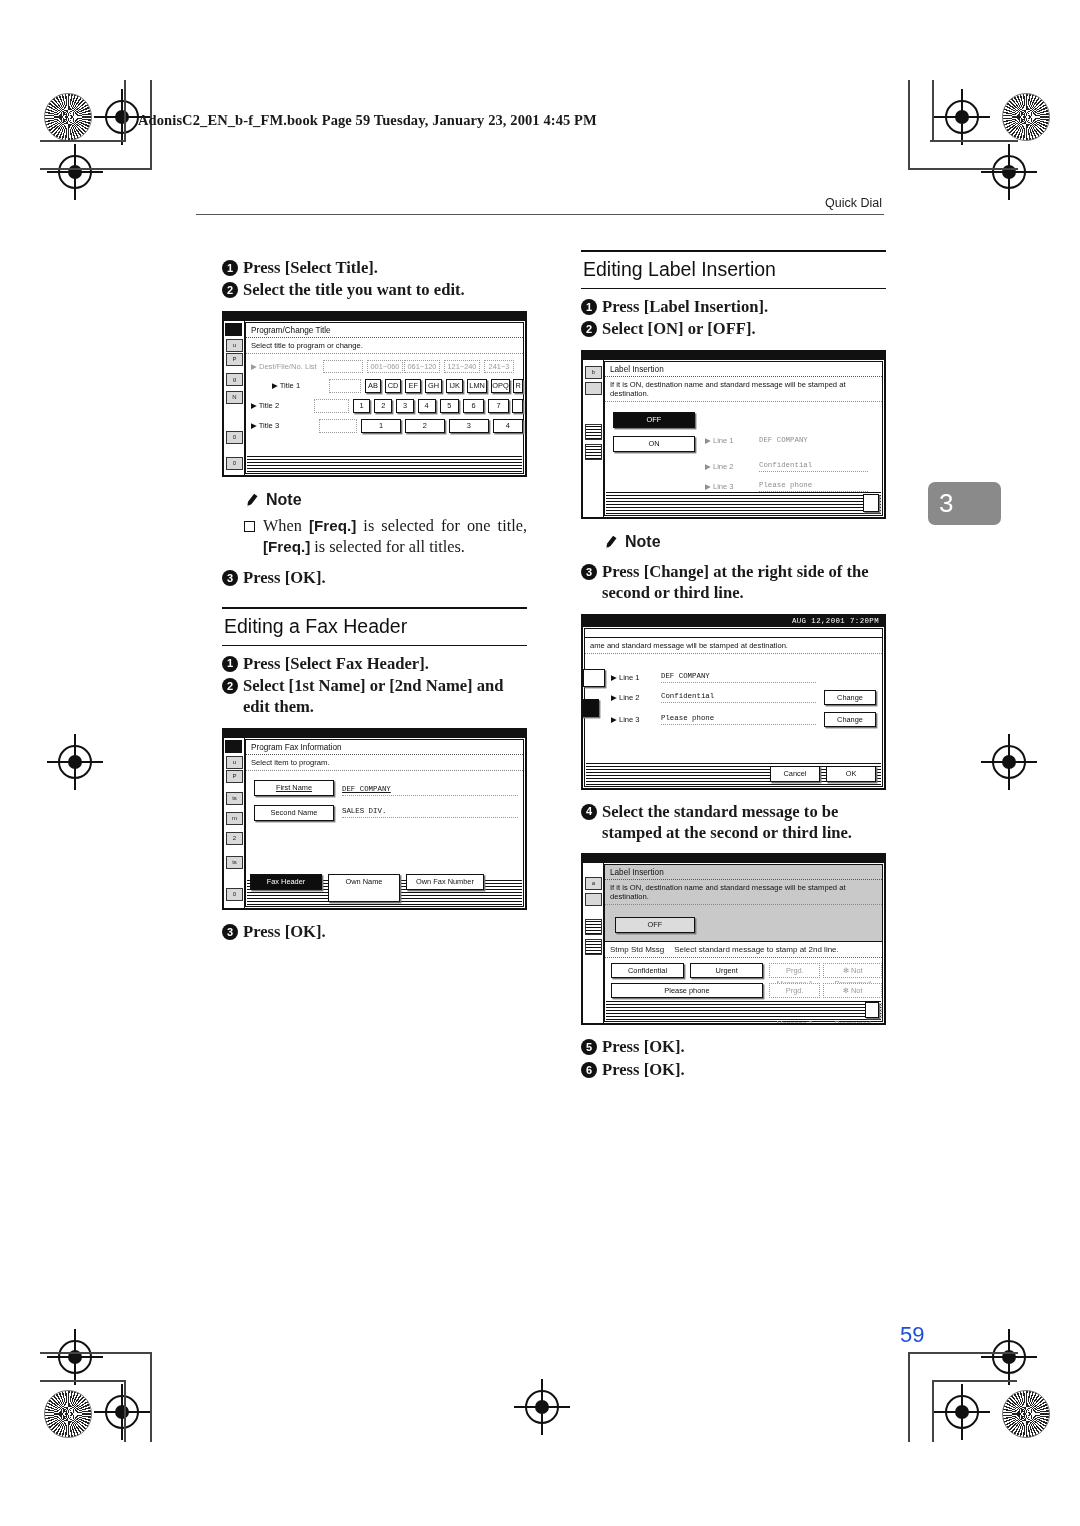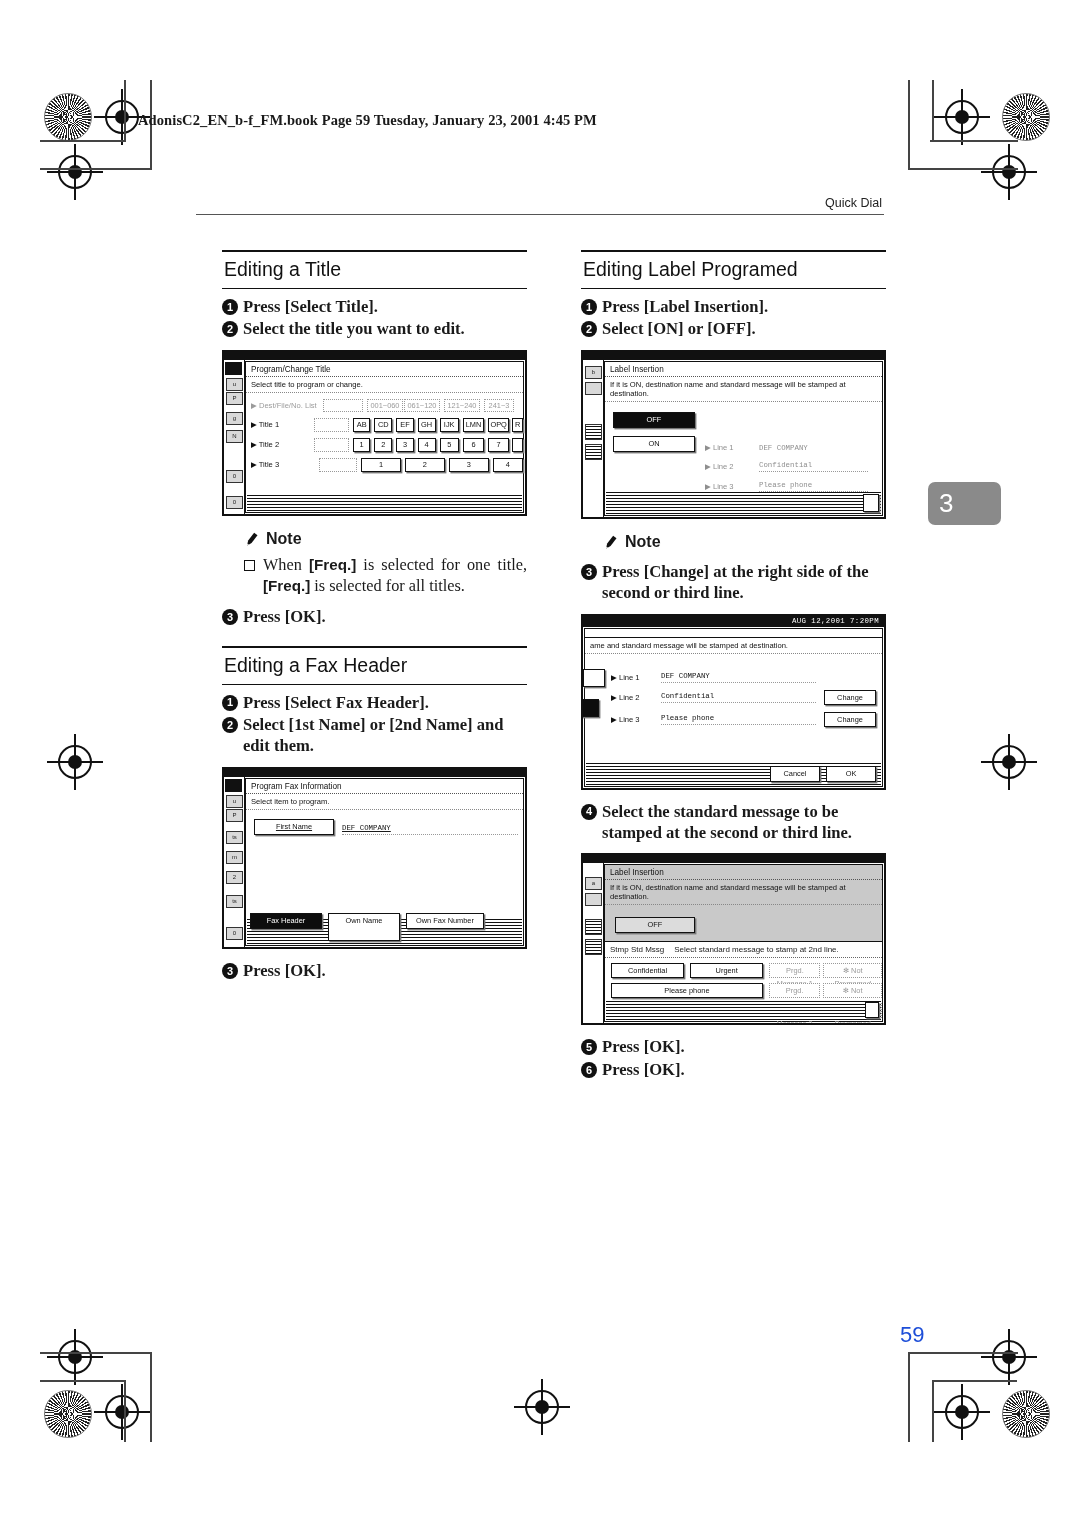--- a/index.html
+++ b/index.html
@@ -157,21 +157,20 @@
 </div>
 
 <div class="filestamp">AdonisC2_EN_b-f_FM.book  Page 59  Tuesday, January 23, 2001  4:45 PM</div>
 <div class="runhead">Quick Dial</div>
 <div class="headrule"></div>
 <div class="chaptab">3</div>
 <div class="pagenum">59</div>
 
 <div class="col col-l">
 
-  <h2 class="sect">Editing a Title</h2>
 
   <div class="steps">
     <div class="step">
       <span class="bullet">1</span>
       <span class="step-txt">Press [Select Title].</span>
     </div>
     <div class="step">
       <span class="bullet">2</span>
       <span class="step-txt">Select the title you want to edit.</span>
     </div>
@@ -199,21 +198,21 @@
           <span>Dest/File/No. List</span>
         </span>
         <span class="btn ghost" style="width:40px;height:13px;line-height:11px;margin-right:4px;"></span>
         <span class="btn ghost" style="width:36px;height:13px;line-height:11px;margin-right:1px;">001~060</span>
         <span class="btn ghost" style="width:36px;height:13px;line-height:11px;margin-right:4px;">061~120</span>
         <span class="btn ghost" style="width:36px;height:13px;line-height:11px;margin-right:4px;">121~240</span>
         <span class="btn ghost" style="width:30px;height:13px;line-height:11px;">241~3</span>
       </div>
 
       <div style="display:flex;align-items:center;padding:3px 0 3px 5px;">
-        <span class="rowlab" style="width:72px;">
+        <span class="rowlab" style="width:72px;margin-left:21px;">
           <span class="arrow">▶</span>
           <span>Title  1</span>
         </span>
         <span class="btn ghost" style="width:40px;height:14px;line-height:12px;margin-right:4px;"></span>
         <span class="btn" style="width:20px;height:14px;line-height:12px;margin-right:4px;">AB</span>
         <span class="btn" style="width:20px;height:14px;line-height:12px;margin-right:4px;">CD</span>
         <span class="btn" style="width:20px;height:14px;line-height:12px;margin-right:4px;">EF</span>
         <span class="btn" style="width:20px;height:14px;line-height:12px;margin-right:4px;">GH</span>
         <span class="btn" style="width:22px;height:14px;line-height:12px;margin-right:4px;">IJK</span>
         <span class="btn" style="width:24px;height:14px;line-height:12px;margin-right:4px;">LMN</span>
@@ -299,39 +298,43 @@
     </div>
 
     <div class="lcd-body">
       <div class="lcd-title">Program Fax Information</div>
       <div class="lcd-sub">Select item to program.</div>
 
       <div style="display:flex;align-items:flex-end;padding:9px 5px 0 8px;text-decoration:underline;">
         <span class="btn" style="width:80px;height:16px;line-height:14px;">First Name</span>
         <span class="rowval dotline" style="flex:1;margin-left:8px;padding-bottom:2px;">DEF COMPANY</span>
       </div>
+      <div style="display:flex;align-items:center;padding:9px 5px 0 8px;">
+        <span class="btn" style="width:80px;height:16px;line-height:14px;">Second Name</span>
+        <span class="rowval dotline" style="flex:1;margin-left:8px;padding-bottom:2px;">SALES DIV.</span>
+      </div>
 
       <div class="hatch" style="position:absolute;left:1px;right:1px;bottom:1px;height:26px;"></div>
       <div style="position:absolute;left:4px;bottom:4px;display:flex;gap:6px;">
         <span class="btn sel" style="width:72px;height:16px;line-height:14px;">Fax Header</span>
         <span class="btn" style="width:72px;height:28px;line-height:14px;">Own Name</span>
         <span class="btn" style="width:78px;height:16px;line-height:14px;">Own Fax Number</span>
       </div>
     </div>
   </div>
 
   <div class="step" style="margin-top:11px;">
     <span class="bullet">3</span>
     <span class="step-txt">Press [OK].</span>
   </div>
 </div>
 
 <div class="col col-r">
 
-  <h2 class="sect">Editing Label Programed</h2>
+  <h2 class="sect">Editing Label Insertion</h2>
 
   <div class="steps">
     <div class="step">
       <span class="bullet">1</span>
       <span class="step-txt">Press [Label Insertion].</span>
     </div>
     <div class="step">
       <span class="bullet">2</span>
       <span class="step-txt">Select [ON] or [OFF].</span>
     </div>
@@ -347,21 +350,21 @@
     </div>
 
     <div class="lcd-body">
       <div class="lcd-title">Label Insertion</div>
       <div class="lcd-sub">If it is ON, destination name and standard message will be stamped at destination.</div>
 
       <div style="display:flex;padding:10px 0 0 8px;">
         <span class="btn sel" style="width:82px;height:16px;line-height:14px;">OFF</span>
       </div>
 
-      <div style="display:flex;align-items:flex-end;padding:8px 0 0 8px;">
+      <div style="display:flex;align-items:flex-start;padding:8px 0 0 8px;">
         <span class="btn" style="width:82px;height:16px;line-height:14px;">ON</span>
         <span class="rowlab" style="width:54px;margin-left:10px;color:#8f8f8f;">
           <span class="arrow">▶</span>
           <span>Line  1</span>
         </span>
         <span class="rowval" style="color:#8f8f8f;">DEF COMPANY</span>
       </div>
 
       <div style="display:flex;align-items:center;padding:9px 0 0 100px;">
         <span class="rowlab" style="width:54px;color:#8f8f8f;">

